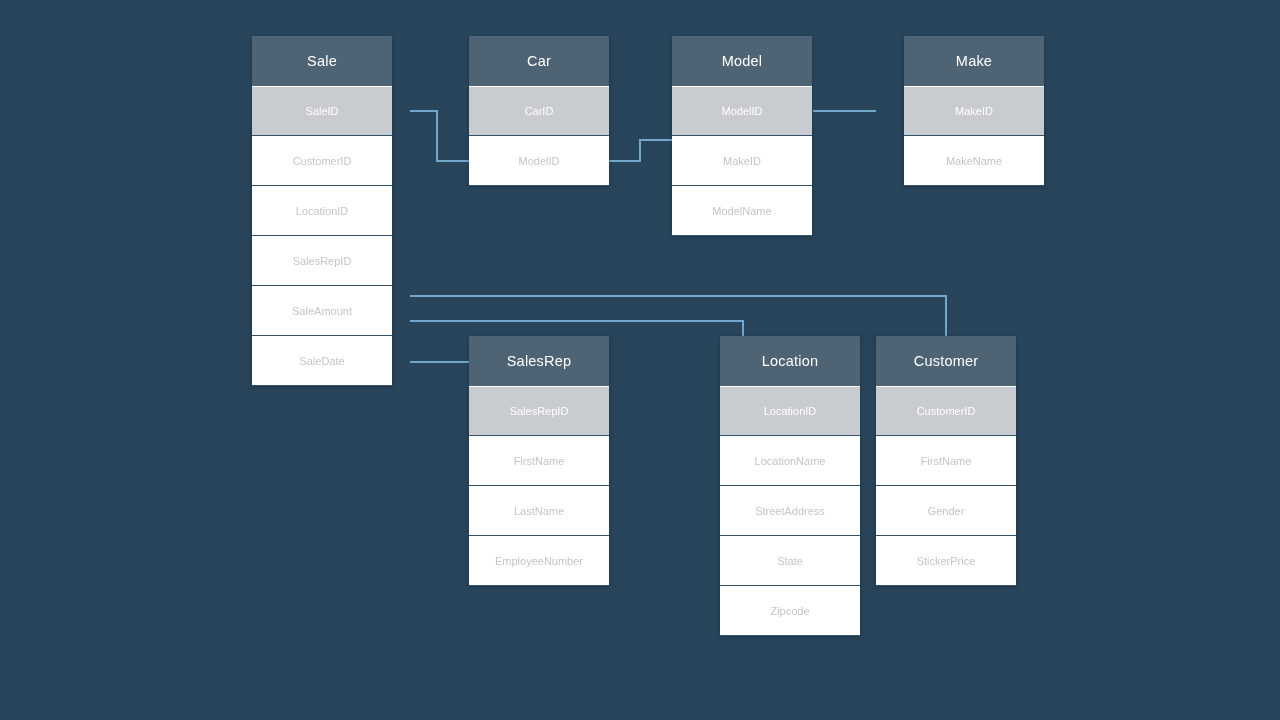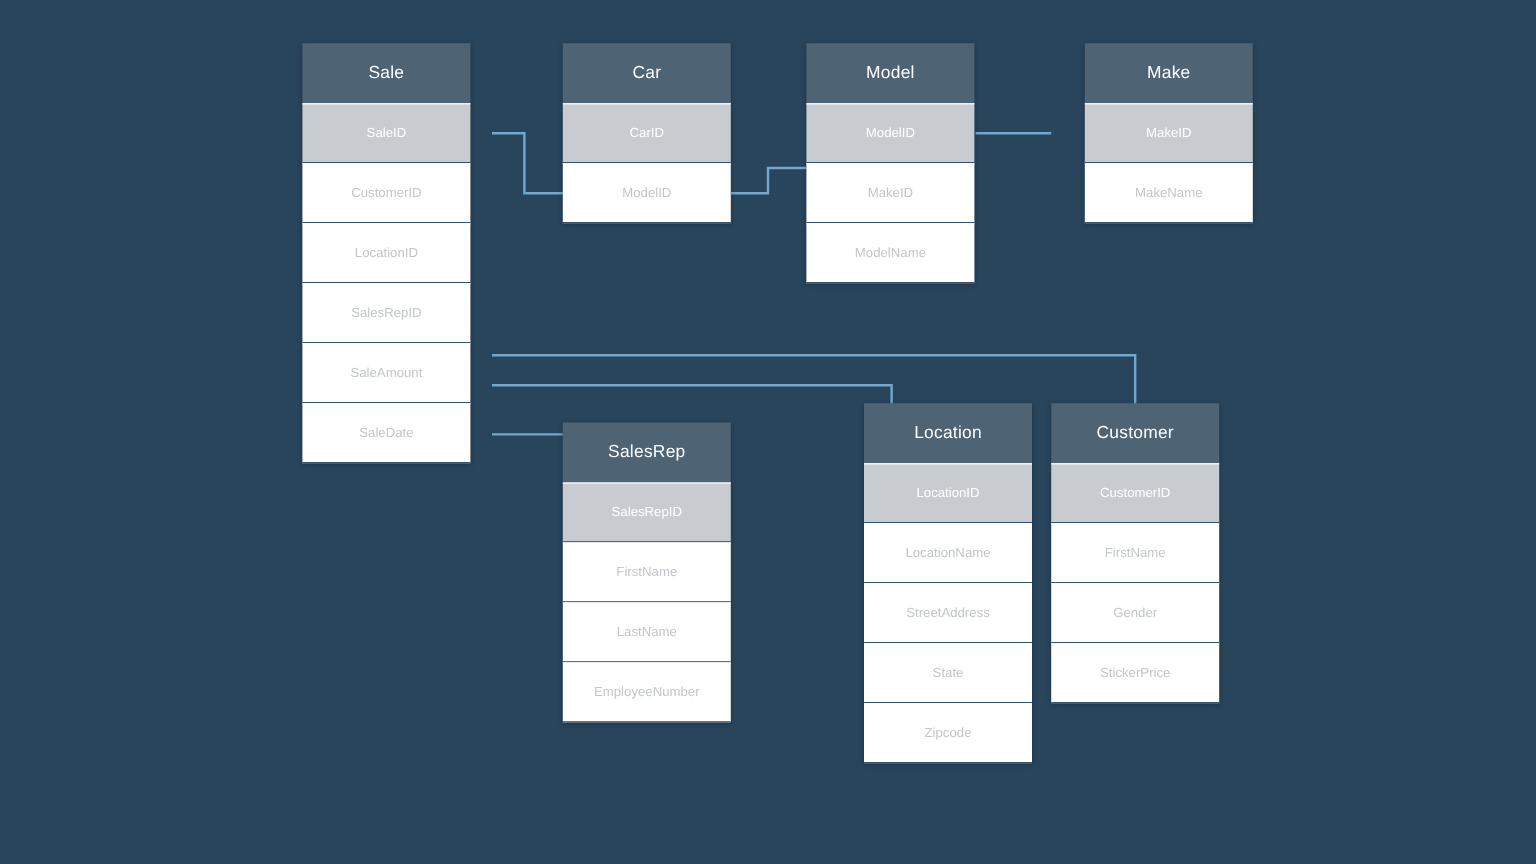--- a/index.html
+++ b/index.html
@@ -83,21 +83,21 @@
         <div class="ent-header">Model</div>
         <div class="ent-row pk">ModelID</div>
         <div class="ent-row">MakeID</div>
         <div class="ent-row">ModelName</div>
       </div>
       <div class="entity" style="left: 876px; top: 36px; margin-left: 28px;">
         <div class="ent-header">Make</div>
         <div class="ent-row pk">MakeID</div>
         <div class="ent-row">MakeName</div>
       </div>
-      <div class="entity" style="left: 469px; top: 352px;">
+      <div class="entity" style="left: 469px; top: 336px;">
         <div class="ent-header">SalesRep</div>
         <div class="ent-row pk">SalesRepID</div>
         <div class="ent-row">FirstName</div>
         <div class="ent-row">LastName</div>
         <div class="ent-row">EmployeeNumber</div>
       </div>
       <div class="entity" style="left: 672px; top: 336px; margin-left: 48px;">
         <div class="ent-header">Location</div>
         <div class="ent-row pk">LocationID</div>
         <div class="ent-row">LocationName</div>

